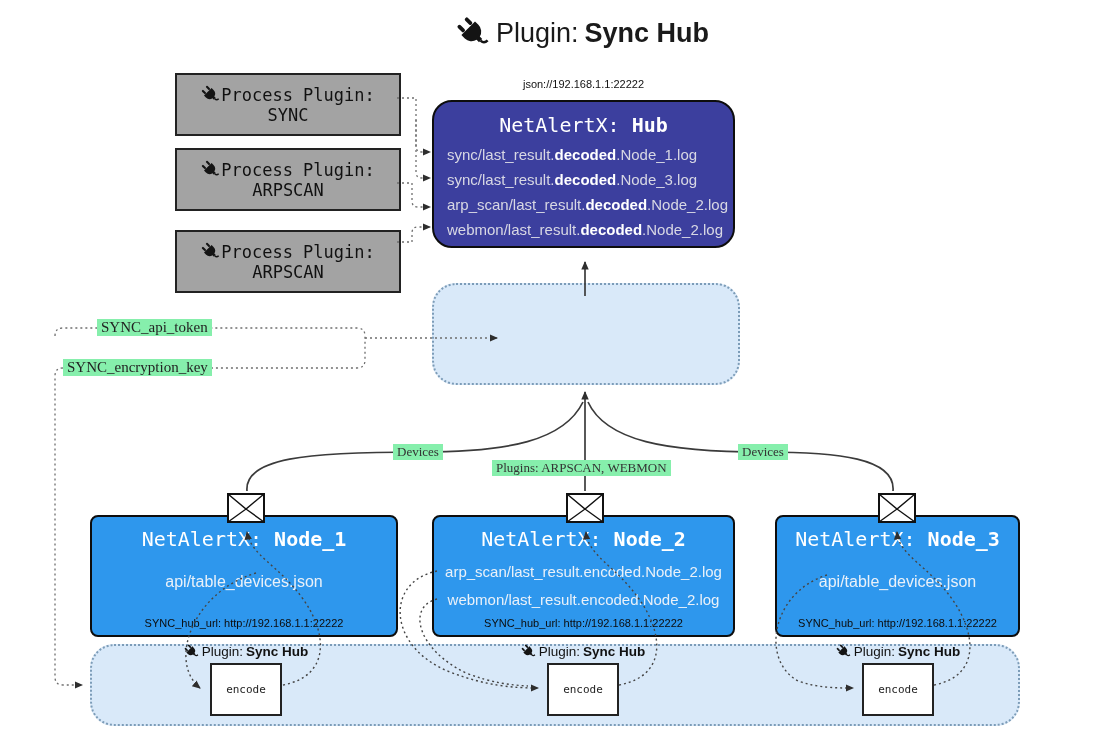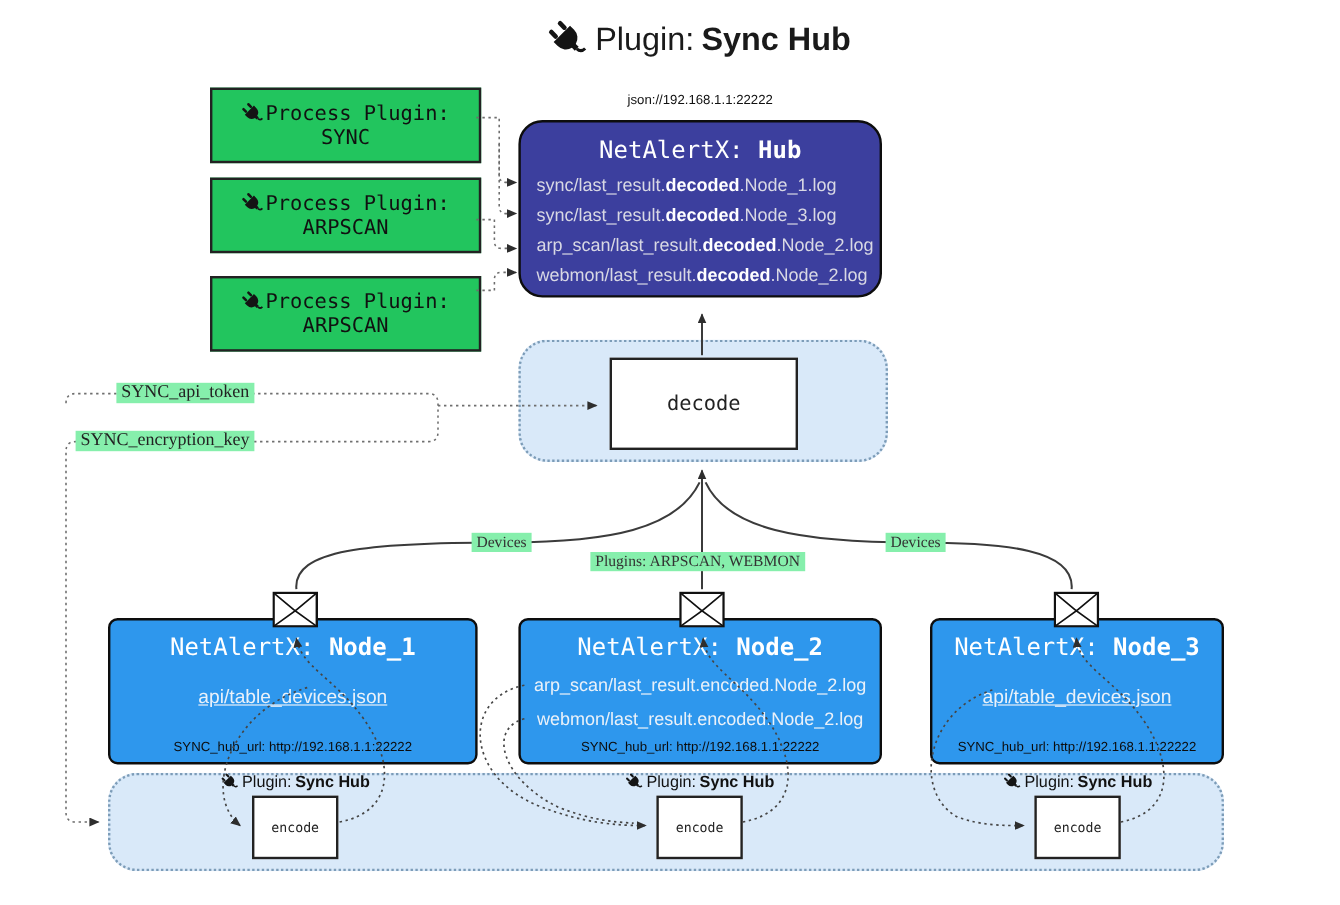--- a/index.html
+++ b/index.html
@@ -9,21 +9,21 @@
 
   
   .title-bar{left:0;top:16px;width:1117px;display:flex;align-items:center;justify-content:center;
              gap:6px;font-size:27px;transform:translateX(24px);z-index:3;}
   .title-bar b{font-weight:700;}
   .plug-lg{width:34px;height:34px;}
   .plug-sm{width:19px;height:19px;}
   .plug-xs{width:15px;height:15px;}
 
   
-  .proc{left:175px;width:222px;height:59px;background:#22c55e;border:2px solid #222;
+  .proc{left:175px;width:222px;height:59px;background:#a3a3a3;border:2px solid #222;
         display:flex;flex-direction:column;align-items:center;justify-content:center;
         font-family:"DejaVu Sans Mono",monospace;font-size:17px;color:#111;z-index:1;}
   .proc-l1{display:flex;align-items:center;gap:1px;}
 
   
   .hub-url{left:432px;top:78px;width:303px;text-align:center;font-size:11px;color:#111;z-index:3;}
   .hub{left:432px;top:100px;width:303px;height:148px;background:#3C3F9E;border:2px solid #0d0d0d;
        border-radius:20px;z-index:1;box-sizing:border-box;}
   .hub-title{text-align:center;font-family:"DejaVu Sans Mono",monospace;font-size:20px;color:#fff;margin-top:11px;}
   .hub-lines{margin-top:5px;padding-left:13px;font-size:15px;color:#d8d8e4;line-height:25px;}
@@ -39,21 +39,21 @@
   
   .lbl{background:#86efac;padding:0 4px;z-index:6;white-space:nowrap;font-family:Liberation Serif, serif;}
   .secret{font-size:15px;color:#222;}
   .edge{font-size:13px;color:#333;}
 
   
   .node{top:515px;height:122px;background:#2E97ED;border:2px solid #0d0d0d;border-radius:8px;
         z-index:1;box-sizing:border-box;}
   .node-title{text-align:center;font-family:"DejaVu Sans Mono",monospace;font-size:20px;color:#fff;margin-top:10px;}
   .node-files{text-align:center;font-size:15px;color:#EAF1F9;}
-  .files-one{margin-top:22px;font-size:16px;text-decoration:underline;}
+  .files-one{margin-top:22px;font-size:16px;}
   .files-two{margin-top:7px;line-height:28px;}
   .node-url{position:absolute;bottom:6px;left:0;width:100%;text-align:center;font-size:11px;color:#0c0c0c;}
 
   
   .bottom-wrap{left:90px;top:644px;width:930px;height:82px;}
   .encode-box{top:663px;width:72px;height:53px;font-size:11px;}
   .enc-label{top:644px;width:170px;display:flex;align-items:center;justify-content:center;gap:3px;
              font-size:13.5px;color:#111;z-index:3;}
   .enc-label b{font-weight:700;}
 
@@ -125,23 +125,20 @@
     </div>
     <div class="hub-lines">
       <div><span>sync/last_result.</span><b>decoded</b><span>.Node_1.log</span></div>
       <div><span>sync/last_result.</span><b>decoded</b><span>.Node_3.log</span></div>
       <div><span>arp_scan/last_result.</span><b>decoded</b><span>.Node_2.log</span></div>
       <div><span>webmon/last_result.</span><b>decoded</b><span>.Node_2.log</span></div>
     </div>
   </div>
 
   <div class="abs panel decode-wrap"></div>
-  <div class="abs white-box decode-box">
-    <span>decode</span>
-  </div>
 
   <div class="abs lbl secret" style="left:97px;top:319px">SYNC_api_token</div>
   <div class="abs lbl secret" style="left:63px;top:359px">SYNC_encryption_key</div>
 
   <div class="abs lbl edge" style="left:393px;top:444px">Devices</div>
   <div class="abs lbl edge" style="left:492px;top:460px">Plugins: ARPSCAN, WEBMON</div>
   <div class="abs lbl edge" style="left:738px;top:444px">Devices</div>
 
   <div class="abs node" style="left:90px;width:308px">
     <div class="node-title">

